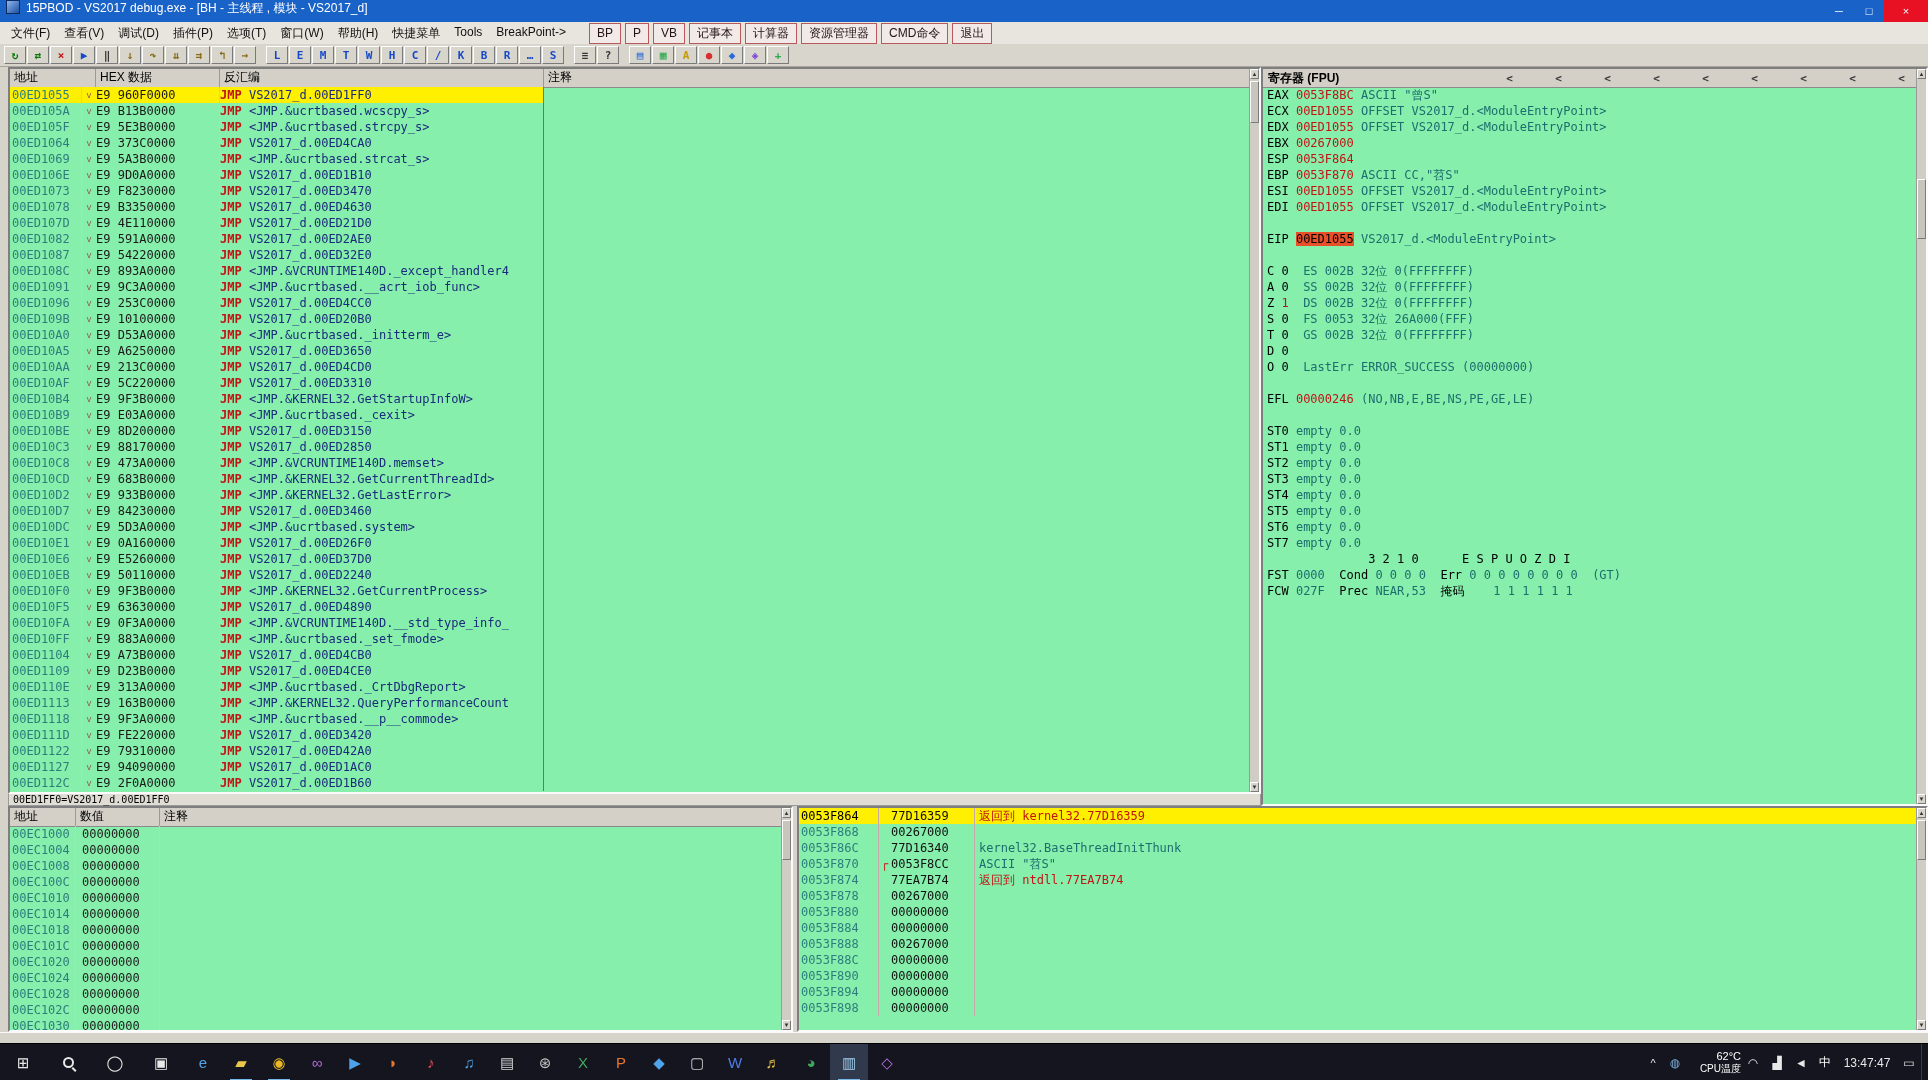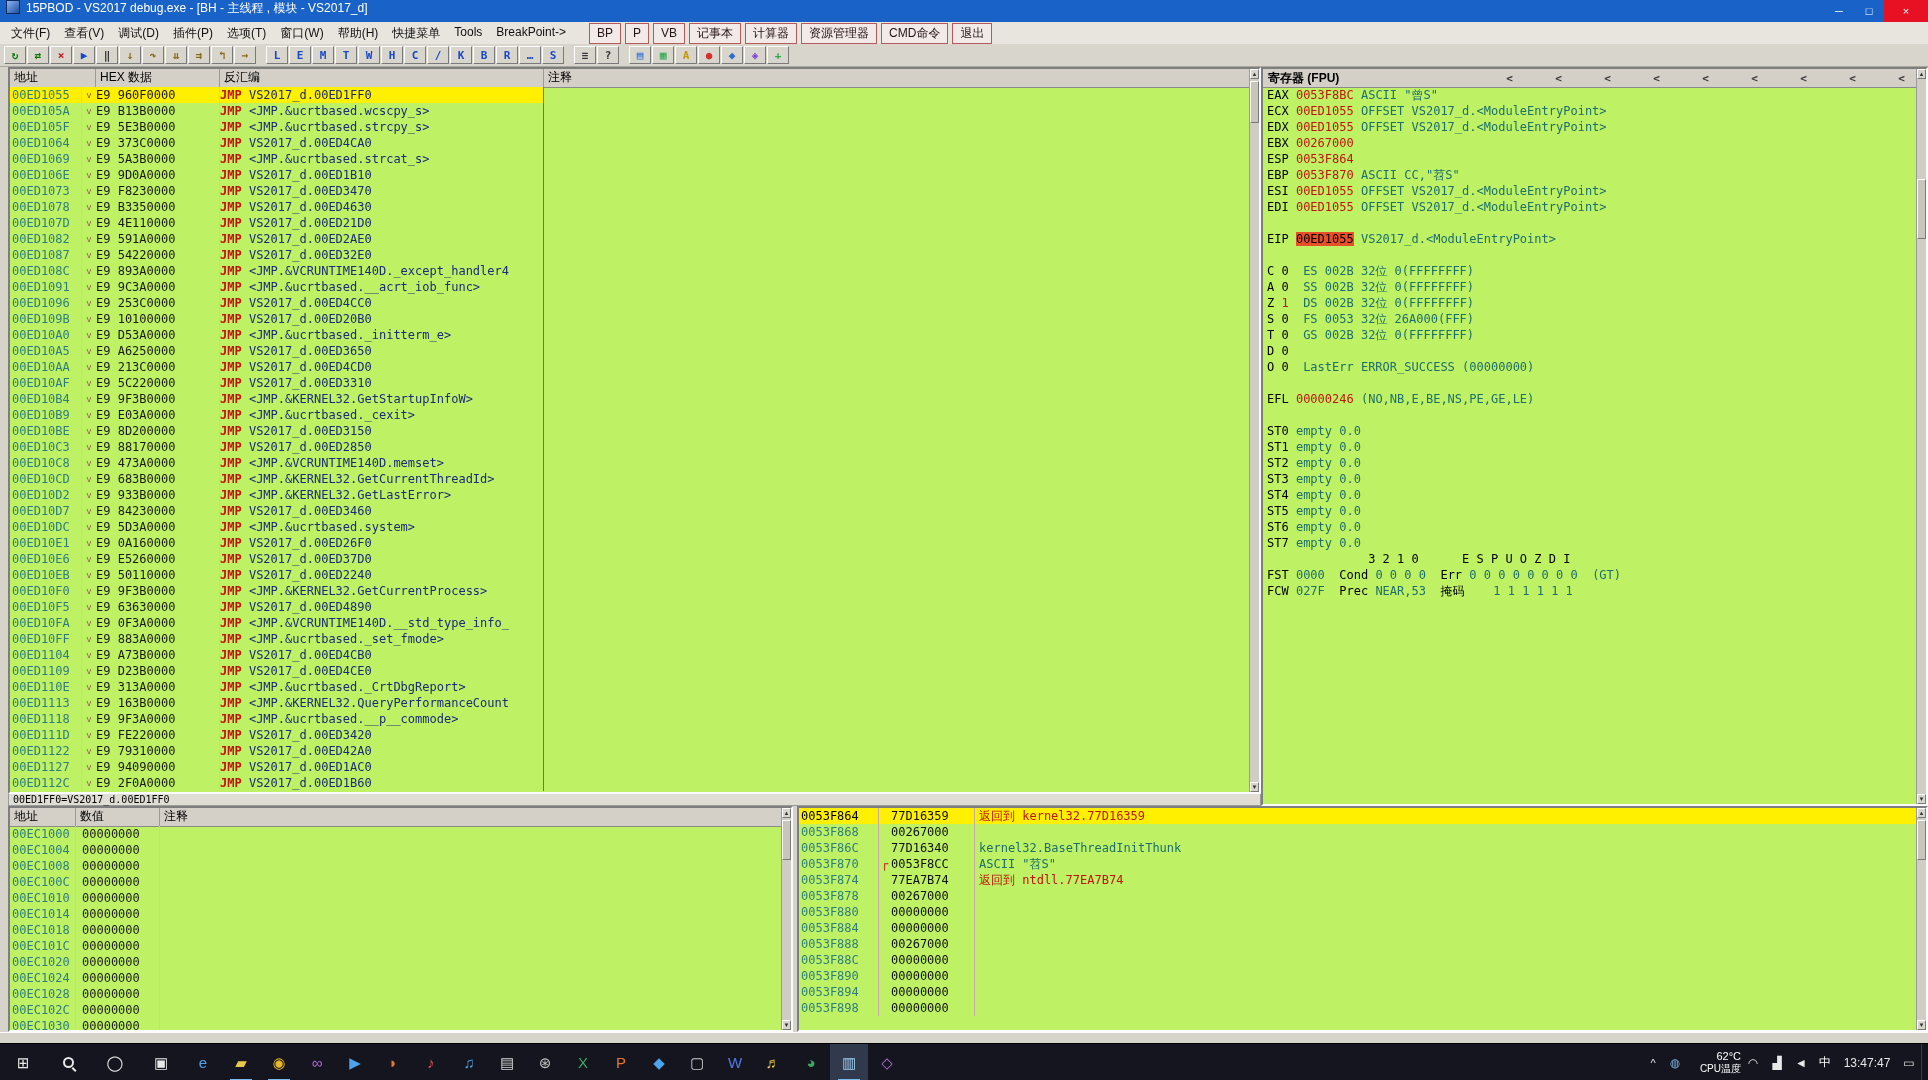--- a/index.html
+++ b/index.html
@@ -18,21 +18,21 @@
   .mitem{padding:2px 7px;color:#101010}
   .mbtns{display:flex;gap:4px;margin-left:16px}
   .mbtn{font:12px "Liberation Sans",sans-serif;padding:1px 7px;background:#F2E9E9;border:1px solid #B85858;color:#241414}
 
   
   .toolbar{position:absolute;left:0;top:44px;right:0;height:22px;background:#D8D5CD;display:flex;align-items:center;padding-left:4px;border-bottom:1px solid #A8A59D}
   .tbtn{width:22px;height:18px;margin-right:1px;background:#D8D5CD;border:1px solid;border-color:#FDFDFD #7A7A7A #7A7A7A #FDFDFD;display:flex;align-items:center;justify-content:center;font:bold 11px "DejaVu Sans Mono",monospace;padding:0}
   .tsep{display:inline-block;width:9px}
 
   
-  .pane{position:absolute;background:#bef264;border:2px solid;border-color:#7E7E7E #FBFBFB #FBFBFB #7E7E7E;box-sizing:border-box;overflow:hidden}
+  .pane{position:absolute;background:#86efac;border:2px solid;border-color:#7E7E7E #FBFBFB #FBFBFB #7E7E7E;box-sizing:border-box;overflow:hidden}
   #disasm{left:8px;top:67px;width:1253px;height:727px}
   #registers{left:1261px;top:67px;width:667px;height:739px}
   #dump{left:8px;top:806px;width:785px;height:226px}
   #stack{left:797px;top:806px;width:1131px;height:226px}
   #infoline{position:absolute;left:8px;top:794px;width:1253px;height:12px;background:#E0DDD5;border:1px solid #9A9A9A;border-top:none;box-sizing:border-box;font:10px/11px "DejaVu Sans Mono",monospace;padding-left:4px;color:#000}
 
   .phead{height:18px;background:#D4D0C8;display:flex;border-bottom:1px solid #8A8A8A;font:12px/17px "Liberation Sans",sans-serif;color:#000}
   .phc{padding-left:4px;border-right:1px solid #9A9A9A;box-sizing:border-box}
   .pbody{position:absolute;left:0;right:10px;bottom:0;overflow:hidden}
 

